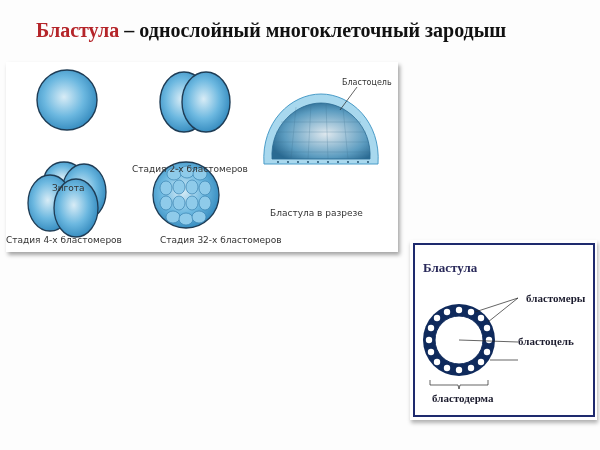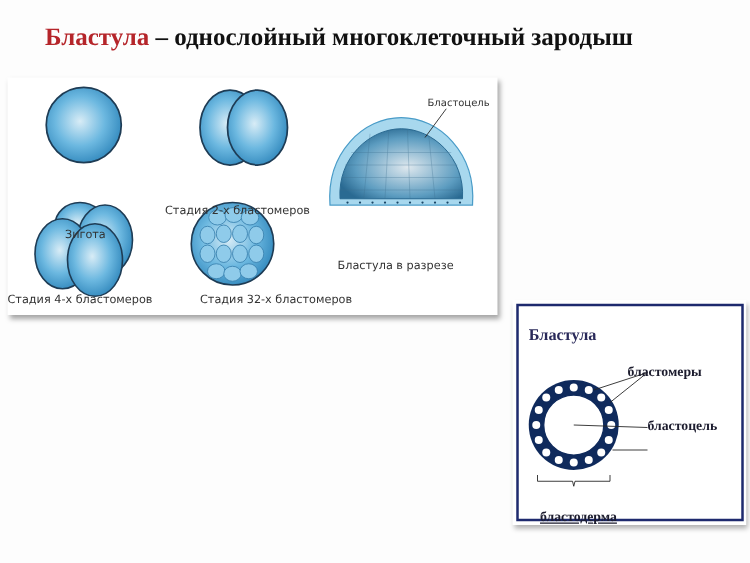--- a/index.html
+++ b/index.html
@@ -126,16 +126,16 @@
         <circle cx="37" cy="72" r="3.2"></circle>
     </g>
     <g stroke="#222" stroke-width="0.7" fill="none">
       <line x1="65" y1="72" x2="108" y2="58"></line>
       <line x1="78" y1="82" x2="108" y2="58"></line>
       <line x1="49" y1="100" x2="108" y2="102"></line>
       <line x1="80" y1="120" x2="108" y2="120"></line>
       <path d="M20 140 L20 145 L48 145 L49 149 L50 145 L78 145 L78 140"></path>
     </g>
   </svg>
-  <div class="lbl2" style="left:92px;top:52px;">бластомеры</div>
+  <div class="lbl2" style="left:116px;top:52px;">бластомеры</div>
   <div class="lbl2" style="left:108px;top:95px;">бластоцель</div>
-  <div class="lbl2" style="left:22px;top:168px;text-decoration:underline;">бластодерма</div>
+  <div class="lbl2" style="left:22px;top:152px;">бластодерма</div>
 </div>
 
 </body></html>

